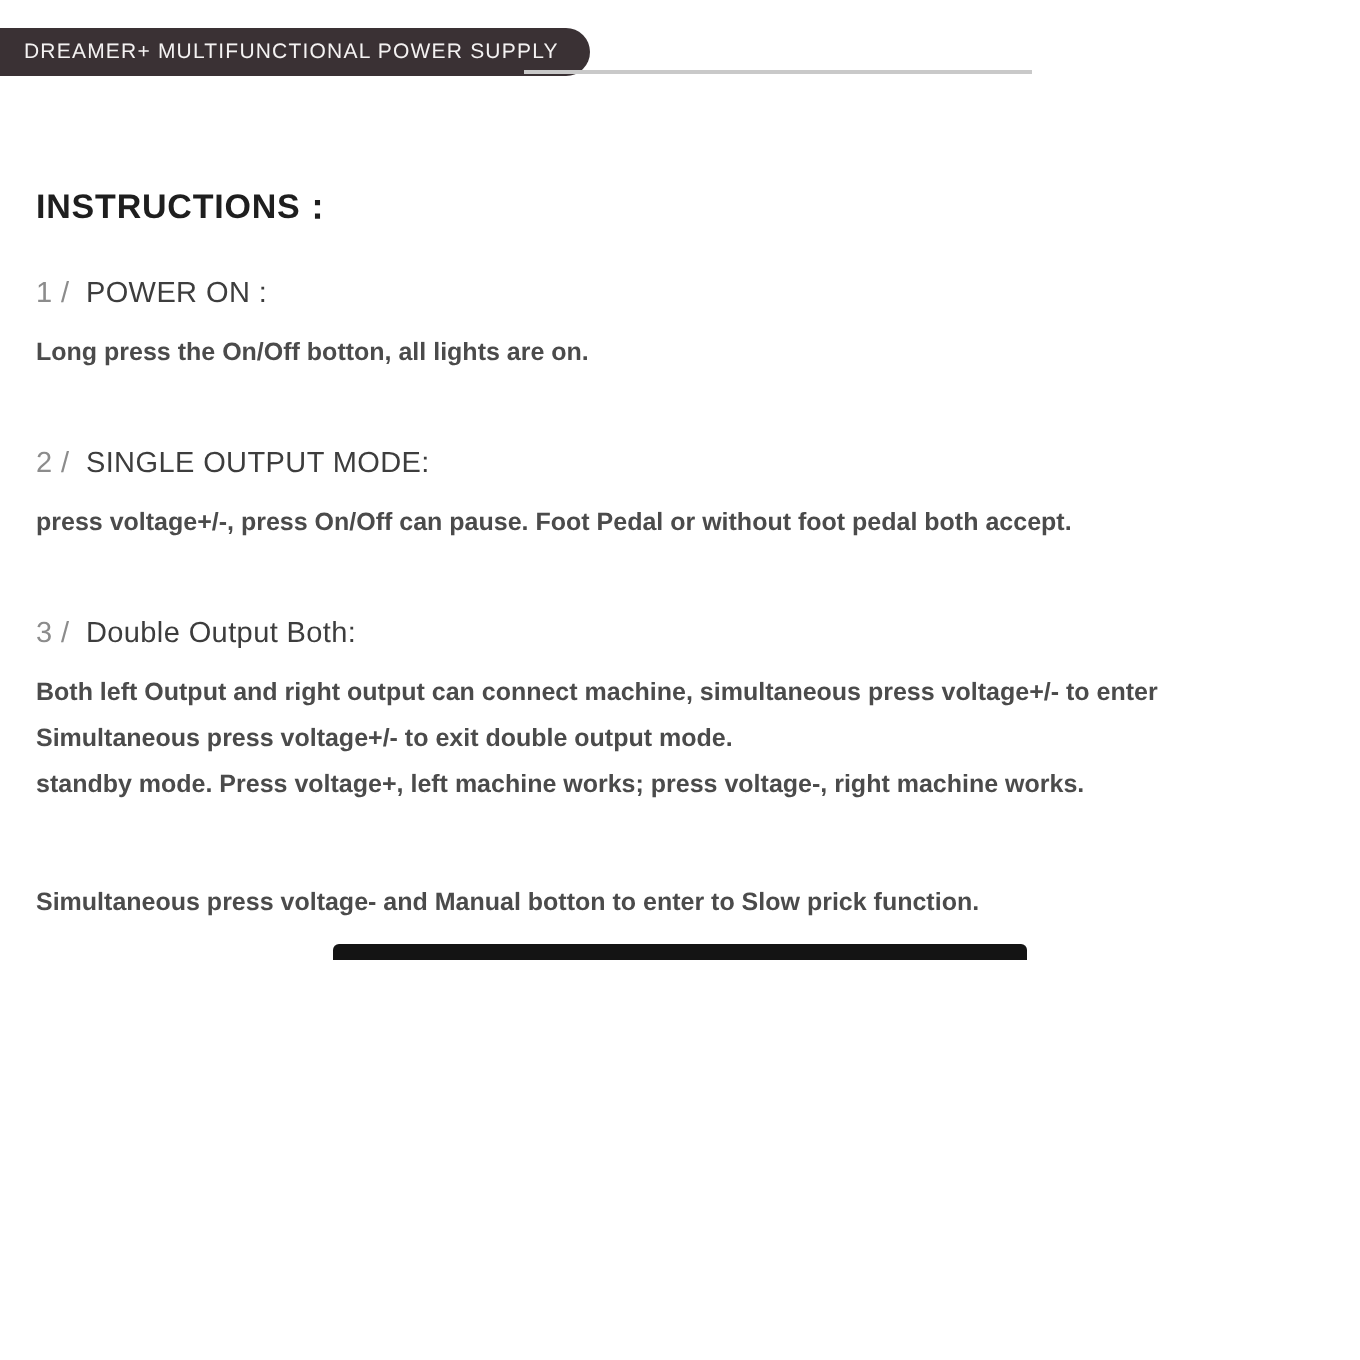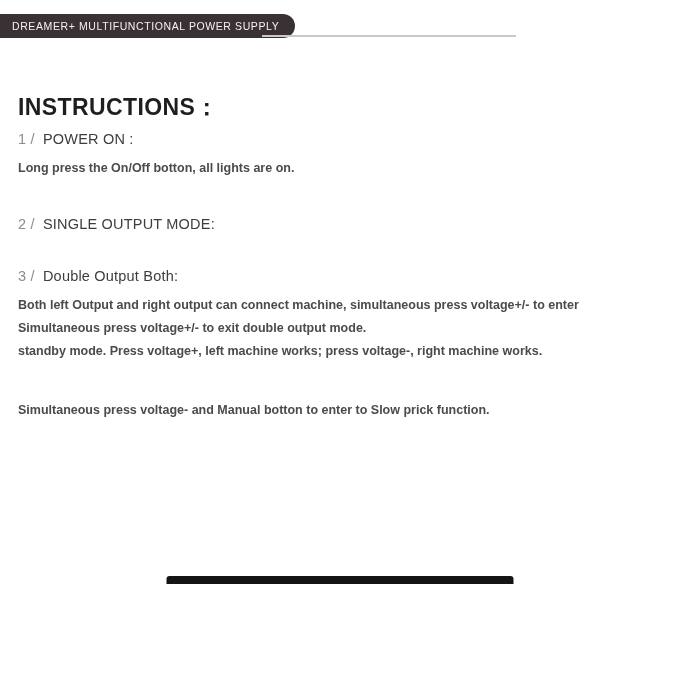--- a/index.html
+++ b/index.html
@@ -10,21 +10,21 @@
     --heading:#3d3d3d;
     --prefix:#8c8c8c;
     --body:#4b4b4b;
     --bar:#141414;
     --page-bg:#ffffff;
   }
   *{margin:0;padding:0;box-sizing:border-box;}
   html,body{background:#ffffff;}
   .page{
     position:relative;
-    width:680px;height:584px;
+    width:680px;height:480px;
     background:var(--page-bg);
     overflow:hidden;
     font-family:"Liberation Sans","DejaVu Sans",sans-serif;
   }
   
   .header{position:relative;height:38px;}
   .badge{
     position:absolute;left:0;top:14px;
     height:24px;
     padding:0 16px 0 12px;
@@ -37,25 +37,25 @@
     white-space:nowrap;
   }
   .header-rule{
     position:absolute;left:262px;top:35px;
     width:254px;height:0;
     border-top:2px solid var(--rule);
   }
   
   .content{padding:54px 18px 0 18px;}
   .page-title{
-    font-size:23px;
+    font-size:17px;
     font-weight:bold;
     color:var(--title);
     letter-spacing:.4px;
-    margin-bottom:8px;
+    margin-bottom:24px;
   }
   .instr-section{margin-top:36px;}
   .instr-section:first-of-type{margin-top:0;}
   .sec-heading{
     font-size:14.5px;
     font-weight:normal;
     color:var(--heading);
     letter-spacing:.2px;
     margin-bottom:10px;
   }
@@ -91,20 +91,21 @@
     <div class="sec-body">
             <div class="line">Long press the On/Off botton, all lights are on.</div>
           </div>
   </section>
 
   <section class="instr-section">
     <h2 class="sec-heading">
       <span class="sec-num">2 / </span><span class="sec-title">SINGLE OUTPUT MODE:</span>
     </h2>
     <div class="sec-body">
+            <div class="line">press voltage+/-, press On/Off can pause. Foot Pedal or without foot pedal both accept.</div>
           </div>
   </section>
 
   <section class="instr-section">
     <h2 class="sec-heading">
       <span class="sec-num">3 / </span><span class="sec-title">Double Output Both:</span>
     </h2>
     <div class="sec-body">
             <div class="line">Both left Output and right output can connect machine, simultaneous press voltage+/- to enter</div>
             <div class="line">Simultaneous press voltage+/- to exit double output mode.</div>

